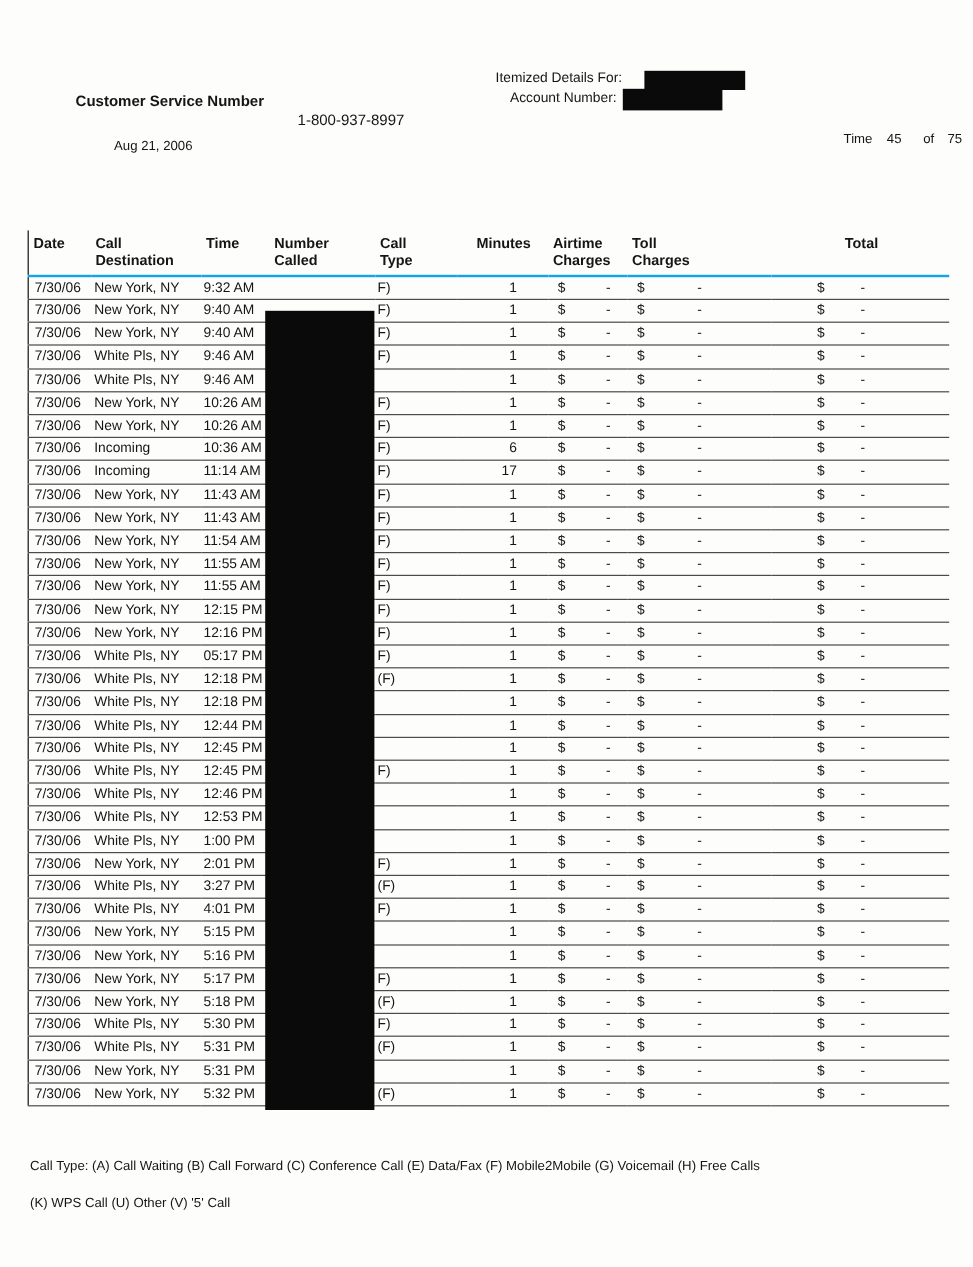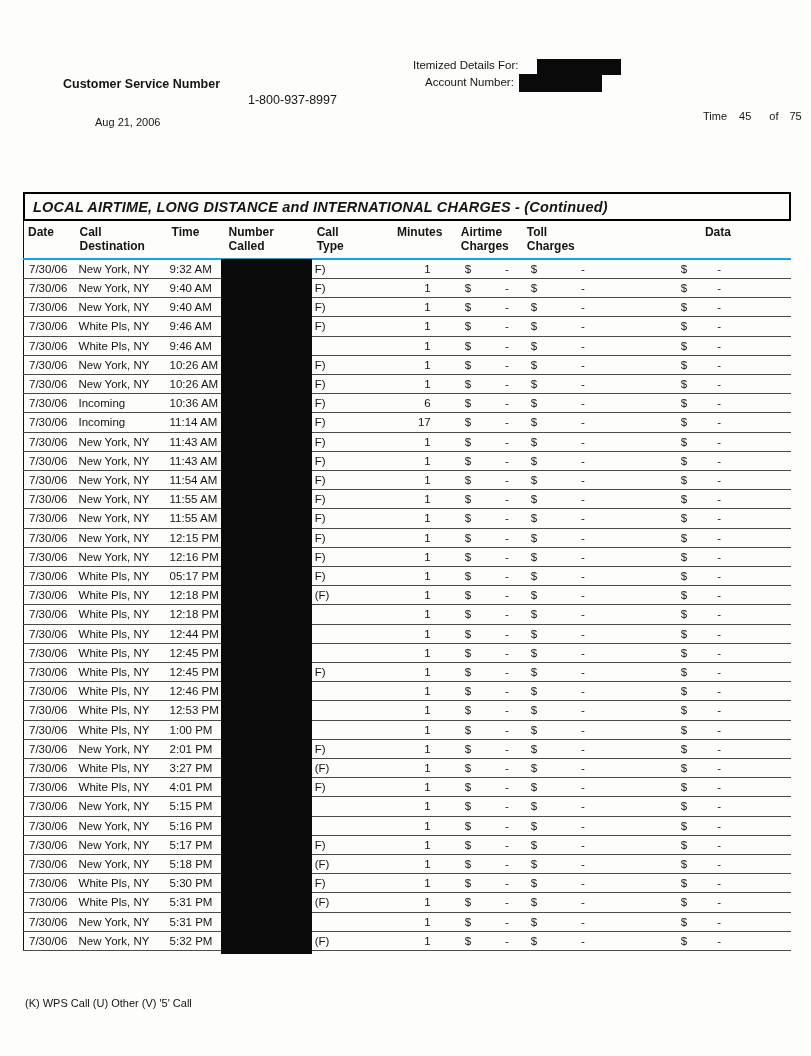--- a/index.html
+++ b/index.html
@@ -97,21 +97,20 @@
 
   <span class="cs-label">Customer Service Number</span>
   <span class="cs-number">1-800-937-8997</span>
   <span class="bill-date">Aug 21, 2006</span>
 
   <div class="page-indicator">
     <span class="sp-page">Time</span><span class="sp-cur">45</span><span class="sp-of">of</span><span class="sp-total">75</span>
   </div>
 
   <div class="table-section">
-    <div class="title-box">LOCAL AIRTIME, LONG DISTANCE and INTERNATIONAL CHARGES  - (Continued)</div>
     <table>
       <colgroup>
         <col class="c-date">
           <col class="c-dest">
           <col class="c-time">
           <col class="c-num">
           <col class="c-type">
           <col class="c-min">
           <col class="c-air">
           <col class="c-toll">
@@ -120,21 +119,21 @@
       <thead>
         <tr>
             <th class="col-date">Date</th>
             <th class="col-destination">Call<br>Destination</th>
             <th class="col-time">Time</th>
             <th class="col-number_called">Number<br>Called</th>
             <th class="col-call_type">Call<br>Type</th>
             <th class="col-minutes">Minutes</th>
             <th class="col-airtime">Airtime<br>Charges</th>
             <th class="col-toll">Toll<br>Charges</th>
-            <th class="col-total">Data</th>
+            <th class="col-total">Total</th>
           </tr>
       </thead>
       <tbody>
           <tr>
             <td class="col-date">7/30/06</td>
             <td class="col-destination">New York, NY</td>
             <td class="col-time">9:32 AM</td>
             <td class="col-number_called"></td>
             <td class="col-call_type">F)</td>
             <td class="col-minutes">1</td>
@@ -849,15 +848,16 @@
             <td class="col-total money">
               <span class="cur">$</span>
               <span class="amt">-</span>
             </td>
           </tr>
         </tbody>
     </table>
     <div class="redaction-column"></div>
   </div>
 
+  <span class="legend-1">Call Type: (A) Call Waiting (B) Call Forward (C) Conference Call (E) Data/Fax (F) Mobile2Mobile (G) Voicemail (H) Free Calls</span>
   <span class="legend-2">(K) WPS Call (U) Other (V) '5' Call</span>
 
 </div>
 
 </body></html>

